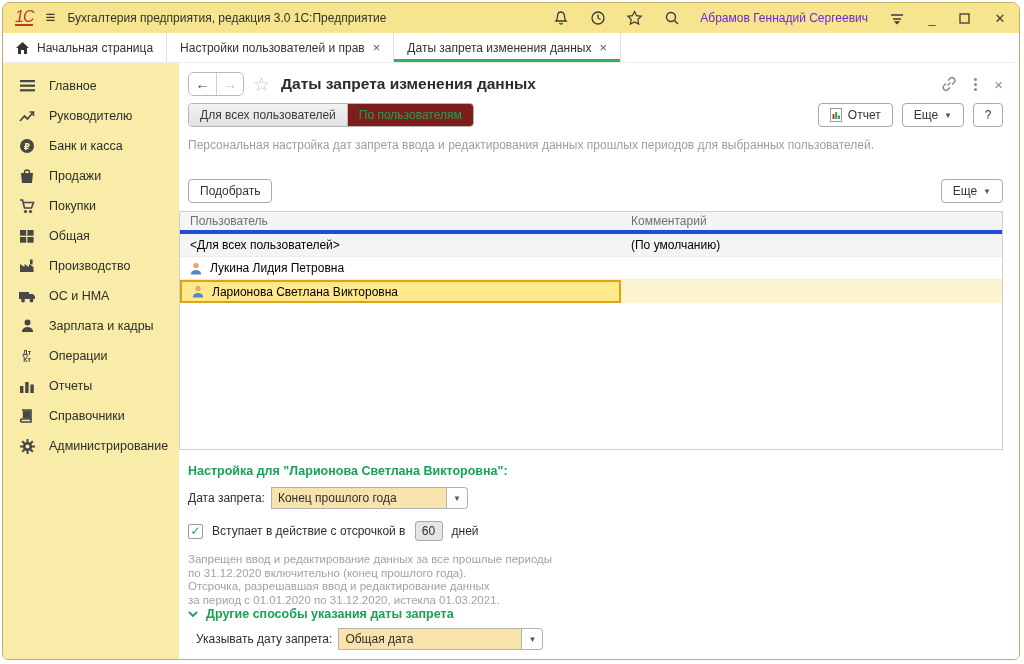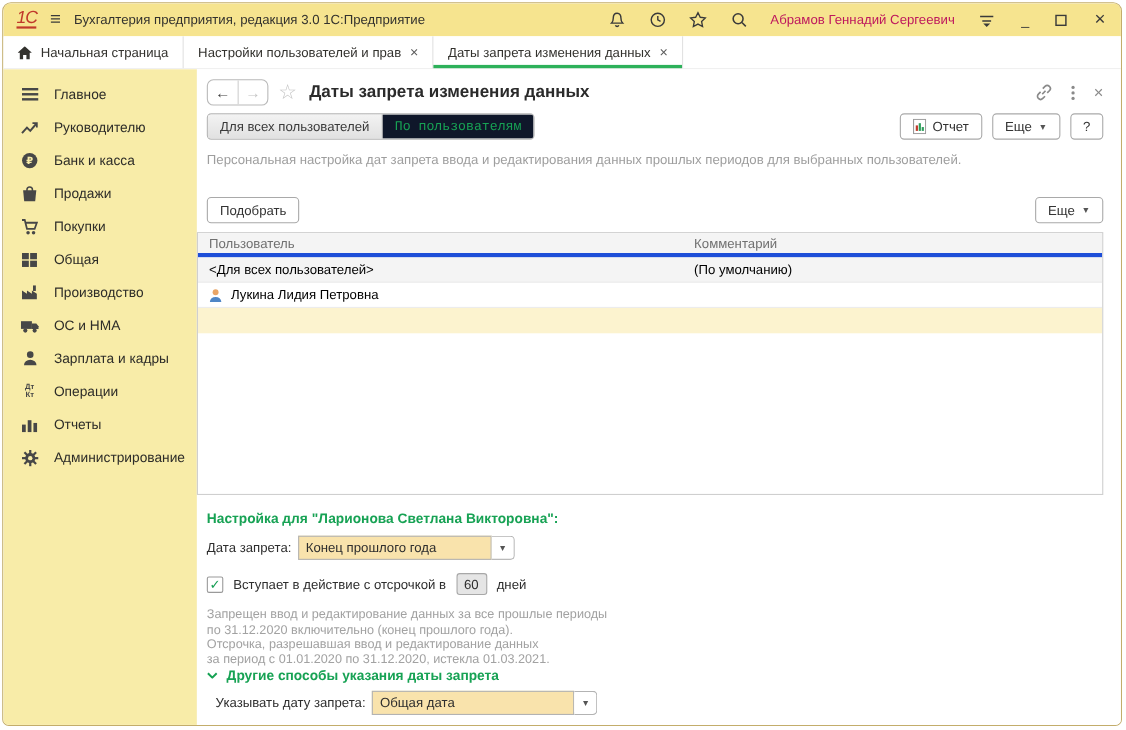--- a/index.html
+++ b/index.html
@@ -8,21 +8,21 @@
     border:1px solid #c3ad6b; border-radius:8px 8px 6px 6px; overflow:hidden; background:#fff;
     display:flex; flex-direction:column; }
 
   
   .titlebar { height:30px; background:#f6e48f; display:flex; align-items:center; padding:0 12px; gap:12px; flex:0 0 auto; }
   .logo { color:#c0392b; font-weight:normal; font-style:italic; font-size:16px; letter-spacing:-1px; border-bottom:2px solid #c0392b; line-height:14px; }
   .hamb { font-size:17px; color:#3a3a3a; }
   .tb-title { font-size:12px; color:#33322e; }
   .tb-right { margin-left:auto; display:flex; align-items:center; gap:20px; }
   .tb-ico { width:17px; height:17px; display:flex; align-items:center; justify-content:center; color:#3a3a3a; }
-  .tb-user { font-size:12px; color:#be185d; }
+  .tb-user { font-size:12px; color:#6d28d9; }
   .winbtn { font-size:13px; color:#3a3a3a; width:14px; text-align:center; }
 
   
   .tabbar { height:30px; background:#fff; display:flex; border-bottom:1px solid #ededed; flex:0 0 auto; }
   .tab { display:flex; align-items:center; gap:8px; padding:0 13px; border-right:1px solid #e2e2e2; font-size:12px; color:#33322e; position:relative; }
   .tab .closex { color:#5d5d5d; font-size:13px; }
   .tab.active::after { content:""; position:absolute; left:0; right:0; bottom:0; height:3px; background:#2db15a; }
 
   
   .bodyrow { flex:1; display:flex; min-height:0; }
@@ -44,21 +44,21 @@
   .chead-right { margin-left:auto; display:flex; align-items:center; gap:17px; color:#8a8a8a; }
   .dots { display:flex; flex-direction:column; gap:2px; }
   .dots i { width:3px; height:3px; border-radius:50%; background:#8a8a8a; }
   .cx { font-size:15px; color:#8a8a8a; }
 
   
   .toolbar { display:flex; align-items:flex-start; margin-top:4px;gap:48px; }
   .toggle { display:flex; border:1px solid #b5b5b5; border-radius:4px; overflow:hidden; font-size:12px; height:24px; }
   .tg { display:flex; align-items:center; padding:0 11px; }
   .tg.off { background:linear-gradient(#f3f3f3,#e1e1e1); color:#3a3a3a; border-right:1px solid #b5b5b5; }
-  .tg.on  { background:#0f172a; color:#17a254;font-family:Liberation Mono, monospace; }
+  .tg.on  { background:#7f1d1d; color:#17a254; }
   .toolbar-right { margin-left:auto; display:flex; gap:9px; }
   .btn { border:1px solid #a9a9a9; border-radius:4px; background:#fff; padding:0 11px; font-size:12px; color:#333;
          height:24px; display:flex; align-items:center; gap:6px; }
   .caret { font-size:8px; color:#555; }
   .btn.help { width:30px; justify-content:center; }
 
   .description { font-size:12px; color:#9e9e9e; margin-top:11px; }
 
   .pick-row { display:flex; margin-top:27px; align-items:center; }
 
@@ -259,20 +259,29 @@
           <svg width="14" height="13" viewBox="0 0 14 13" fill="#474747">
               <rect x="0" y="6" width="3.4" height="7"></rect>
               <rect x="5.2" y="2" width="3.4" height="11"></rect>
               <rect x="10.4" y="4.5" width="3.4" height="8.5"></rect>
             </svg>
         </span>
           <span>Отчеты</span>
       </div>
       <div class="side-item">
         <span class="side-ico">
+          <svg width="14" height="14" viewBox="0 0 14 14" fill="#474747">
+              <path d="M2 1 H11 V13 H2 a1.5 1.5 0 0 1 0 -3 H11" fill="none" stroke="#474747" stroke-width="1.6"></path>
+              <rect x="2.8" y="1.8" width="7.5" height="7.5"></rect>
+            </svg>
+        </span>
+          <span>Справочники</span>
+      </div>
+      <div class="side-item">
+        <span class="side-ico">
           <svg width="15" height="15" viewBox="0 0 15 15" fill="#474747">
             <g>
                 <rect x="6.5" y="0" width="2" height="15"></rect>
                 <rect x="0" y="6.5" width="15" height="2"></rect>
             <rect x="6.5" y="0" width="2" height="15" transform="rotate(45 7.5 7.5)"></rect>
             <rect x="6.5" y="0" width="2" height="15" transform="rotate(-45 7.5 7.5)"></rect>
             <circle cx="7.5" cy="7.5" r="4.6"></circle>
               </g>
               <circle cx="7.5" cy="7.5" r="2" fill="#f8eca8"></circle>
           </svg>
@@ -361,20 +370,27 @@
               <circle cx="6" cy="3.6" r="2.7" fill="#e9a566"></circle>
                 <path d="M0.8 12.5 a5.2 4.6 0 0 1 10.4 0 Z" fill="#4f86c6"></path>
             </svg>
             <span>Лукина Лидия Петровна</span>
           </div>
           <div class="cell-comment">
               <span></span>
             </div>
         </div>
         <div class="trow selected">
+          <div class="cell-user">
+            <svg width="12" height="13" viewBox="0 0 12 13">
+              <circle cx="6" cy="3.6" r="2.7" fill="#e9a566"></circle>
+                <path d="M0.8 12.5 a5.2 4.6 0 0 1 10.4 0 Z" fill="#4f86c6"></path>
+            </svg>
+            <span>Ларионова Светлана Викторовна</span>
+          </div>
           <div class="cell-comment">
               <span></span>
             </div>
         </div>
       </div>
 
       <div class="set-heading">Настройка для "Ларионова Светлана Викторовна":</div>
 
       <div class="field-row">
         <span>Дата запрета:</span>

